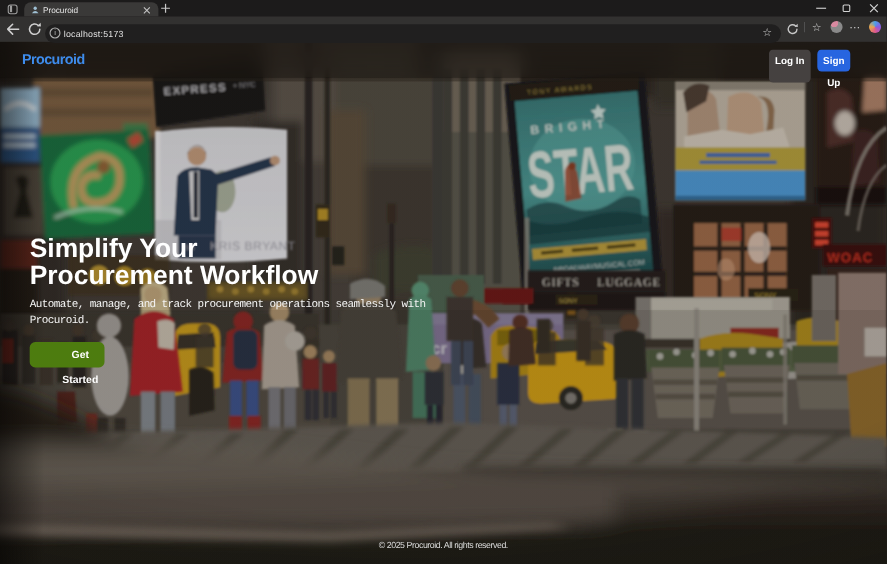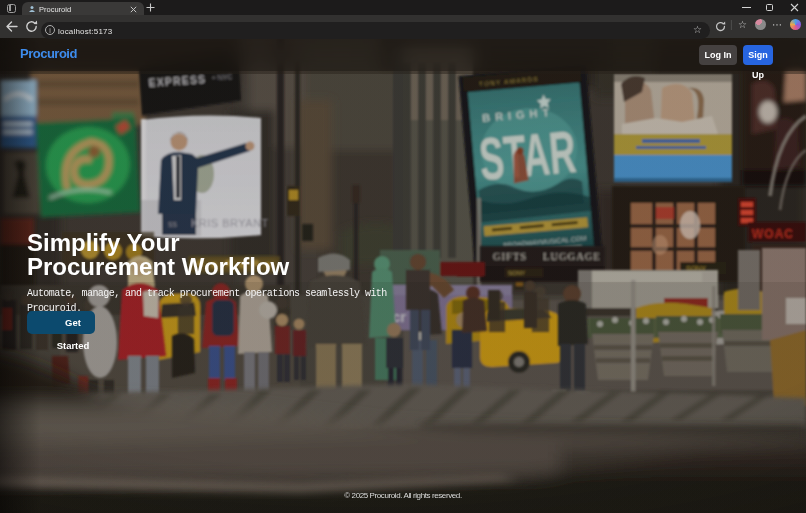--- a/index.html
+++ b/index.html
@@ -22,28 +22,28 @@
   #urlpill .info { position:absolute; left:4px; top:3px; width:10px; height:10px; border:1px solid #b0b0b0;
                    border-radius:50%; font-size:7px; text-align:center; line-height:10px; color:#bdbdbd; }
   #urlpill .url { position:absolute; left:17px; top:4.5px; letter-spacing:0.2px; }
   #urlpill .star { position:absolute; right:8px; top:2px; font-size:10px; color:#c6c6c6; }
   .tico { position:absolute; top:4px; color:#cccccc; font-size:10px; }
 
   
   #hdr { position:absolute; left:0; top:38px; width:806px; height:33px; z-index:20;
          backdrop-filter: blur(9px); background:rgba(14,11,9,0.34); }
   #logo { position:absolute; left:20px; top:46px; font-size:13px; font-weight:bold; color:#3e8cec; z-index:21; letter-spacing:-0.5px; }
-  #loginbtn { position:absolute; left:699px; top:45px; width:38px; height:20px; background:#454140;
+  #loginbtn { position:absolute; left:699px; top:45px; width:38px; height:30px; background:#454140;
               border-radius:4px; color:#fff; font-size:9px; font-weight:bold; text-align:center; line-height:20px; z-index:21; }
   #signupbtn { position:absolute; left:743px; top:45px; width:30px; height:20px; background:#2765e0;
                border-radius:4px; color:#fff; font-size:9px; font-weight:bold; text-align:center; line-height:20px; z-index:21; }
   #hero { position:absolute; left:27px; top:215px; z-index:21; color:#fff; }
-  #hero h1 { font-size:24px; line-height:24px; font-weight:bold; letter-spacing:0px;margin-top:16px; }
+  #hero h1 { font-size:24px; line-height:24px; font-weight:bold; letter-spacing:0px; }
   #hero p { margin-top:8px; font-size:10px; line-height:14.5px; color:#f4f4f4; font-weight:400; letter-spacing:-0.55px;font-family:Liberation Mono, monospace; }
-  #getstarted { position:absolute; left:27px; top:311px; width:68px; height:23px; background:#0c4a6e;
+  #getstarted { position:absolute; left:27px; top:311px; width:68px; height:23px; background:#4d7c0f;
                 border-radius:5px; color:#fff; font-size:9.5px; font-weight:bold; text-align:center; line-height:23px; z-index:21;padding-left:24px; }
   #footer { position:absolute; left:0; top:491px; width:806px; text-align:center; color:#dcdcdc;
             font-size:8px; letter-spacing:-0.4px; z-index:21; }
   #tint { position:absolute; left:0; top:38px; width:806px; height:475px; z-index:10;
           background:
             linear-gradient(90deg, rgba(5,3,2,0.55), rgba(5,3,2,0) 5%),
             radial-gradient(ellipse 130% 90% at 45% 40%, rgba(0,0,0,0) 55%, rgba(10,6,4,0.35) 100%),
             linear-gradient(rgba(52,36,20,0.07), rgba(52,36,20,0.07)),
             linear-gradient(rgba(22,16,12,0.08), rgba(22,16,12,0.08));
           pointer-events:none; }

